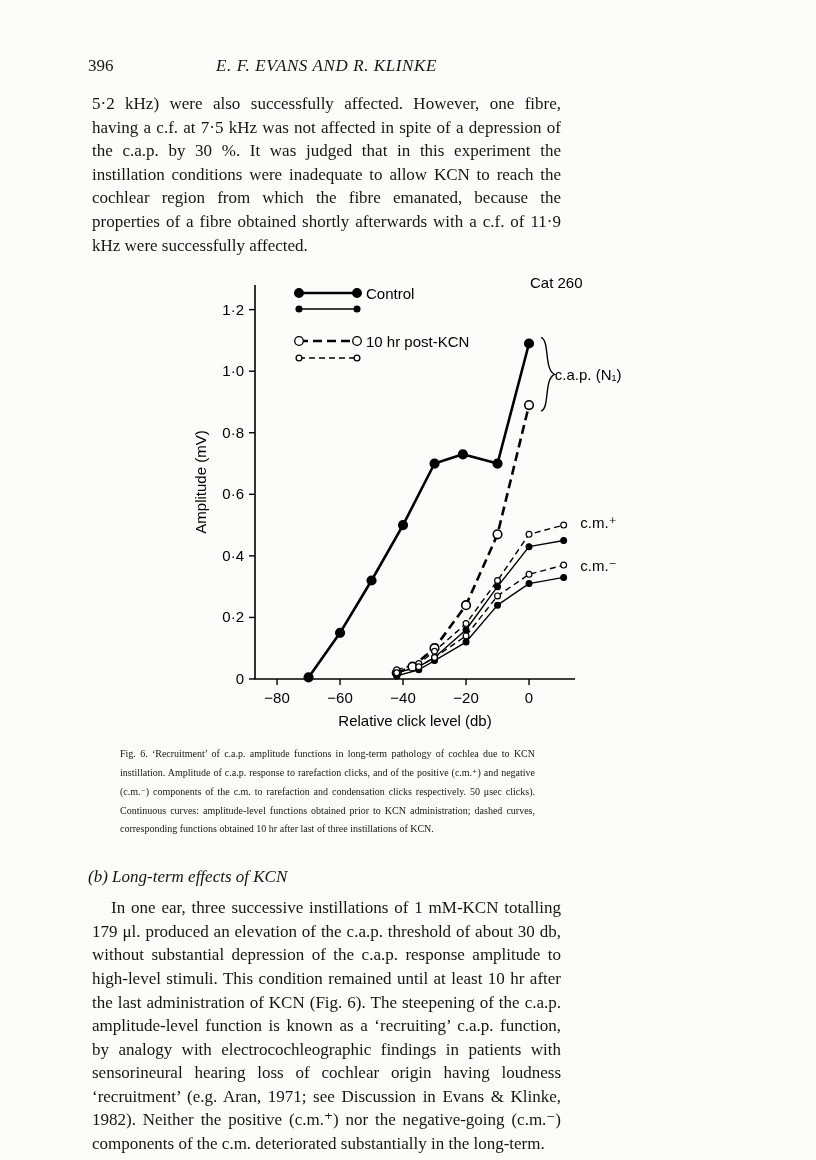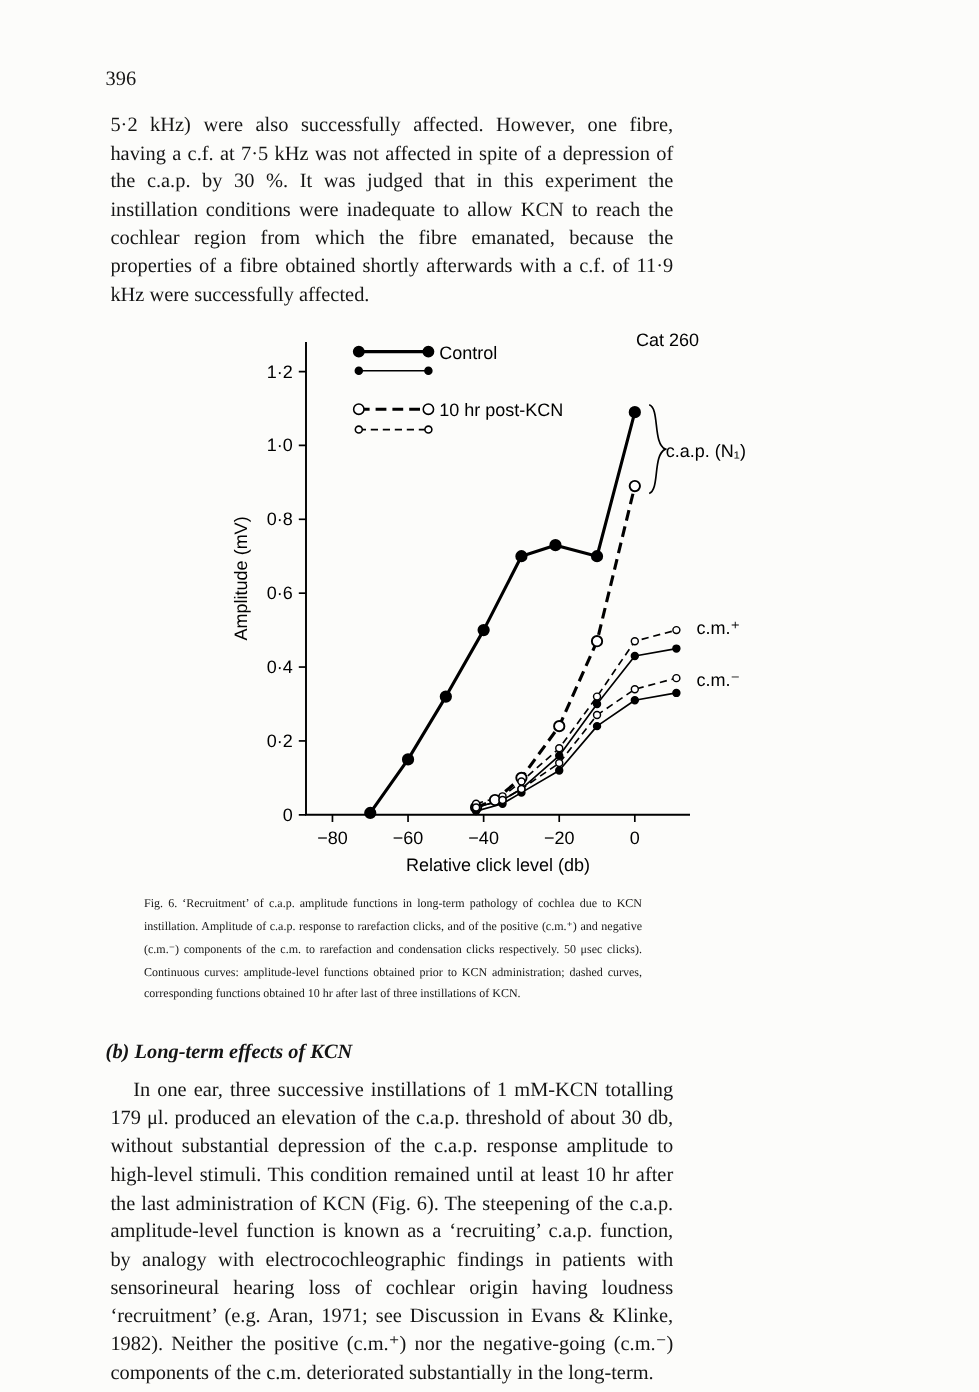--- a/index.html
+++ b/index.html
@@ -30,32 +30,33 @@
   .indent { text-indent: 19px; }
   figure { margin: 14px 0 0 0; }
   .chart-wrap { margin-left: 92px; }
   svg { display: block; font-family: "Liberation Sans", "DejaVu Sans", sans-serif; }
   figcaption {
     font-size: 10px; line-height: 18.8px;
     text-align: justify;
     margin: 2px 30px 0 32px;
   }
   .section-heading {
-    font-size: 17px; font-style: italic; font-weight: bold;
+    font-size: 17px; font-style: italic; font-weight: normal;
     margin: 28px 0 9px 0;
   }
   .p3 { margin-top: 0; }
 </style>
 </head>
 <body>
 
 <div class="page">
 
   <div class="header">
     <span class="page-number">396</span>
+    <span class="running-head">E. F. EVANS AND R. KLINKE</span>
   </div>
 
   <p class="body-text p1">5·2 kHz) were also successfully affected. However, one fibre, having a c.f. at 7·5 kHz was not affected in spite of a depression of the c.a.p. by 30 %. It was judged that in this experiment the instillation conditions were inadequate to allow KCN to reach the cochlear region from which the fibre emanated, because the properties of a fibre obtained shortly afterwards with a c.f. of 11·9 kHz were successfully affected.</p>
 
   <figure>
     <div class="chart-wrap">
       <svg id="chart" width="560" height="472" viewBox="0 0 560 472">
           <path d="M75,14 L75,408 L395,408" fill="none" stroke="#000000" stroke-width="1.6"></path>
           <line x1="97.04724409448819" y1="408" x2="97.04724409448819" y2="414" stroke="#000000" stroke-width="1.4"></line>
           <text x="97.04724409448819" y="432" text-anchor="middle" font-size="15" fill="#000000">−80</text>

